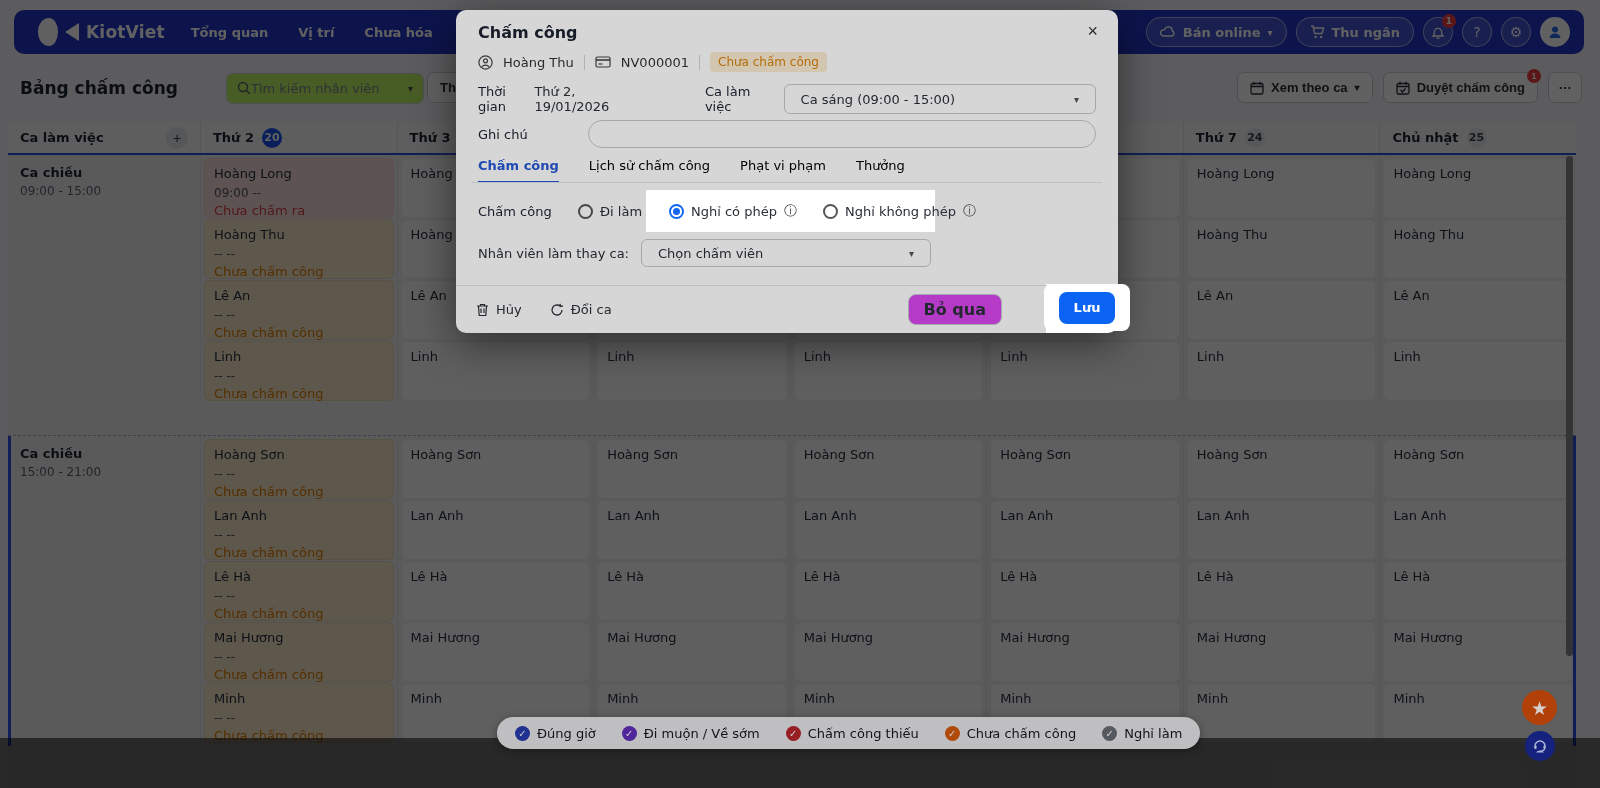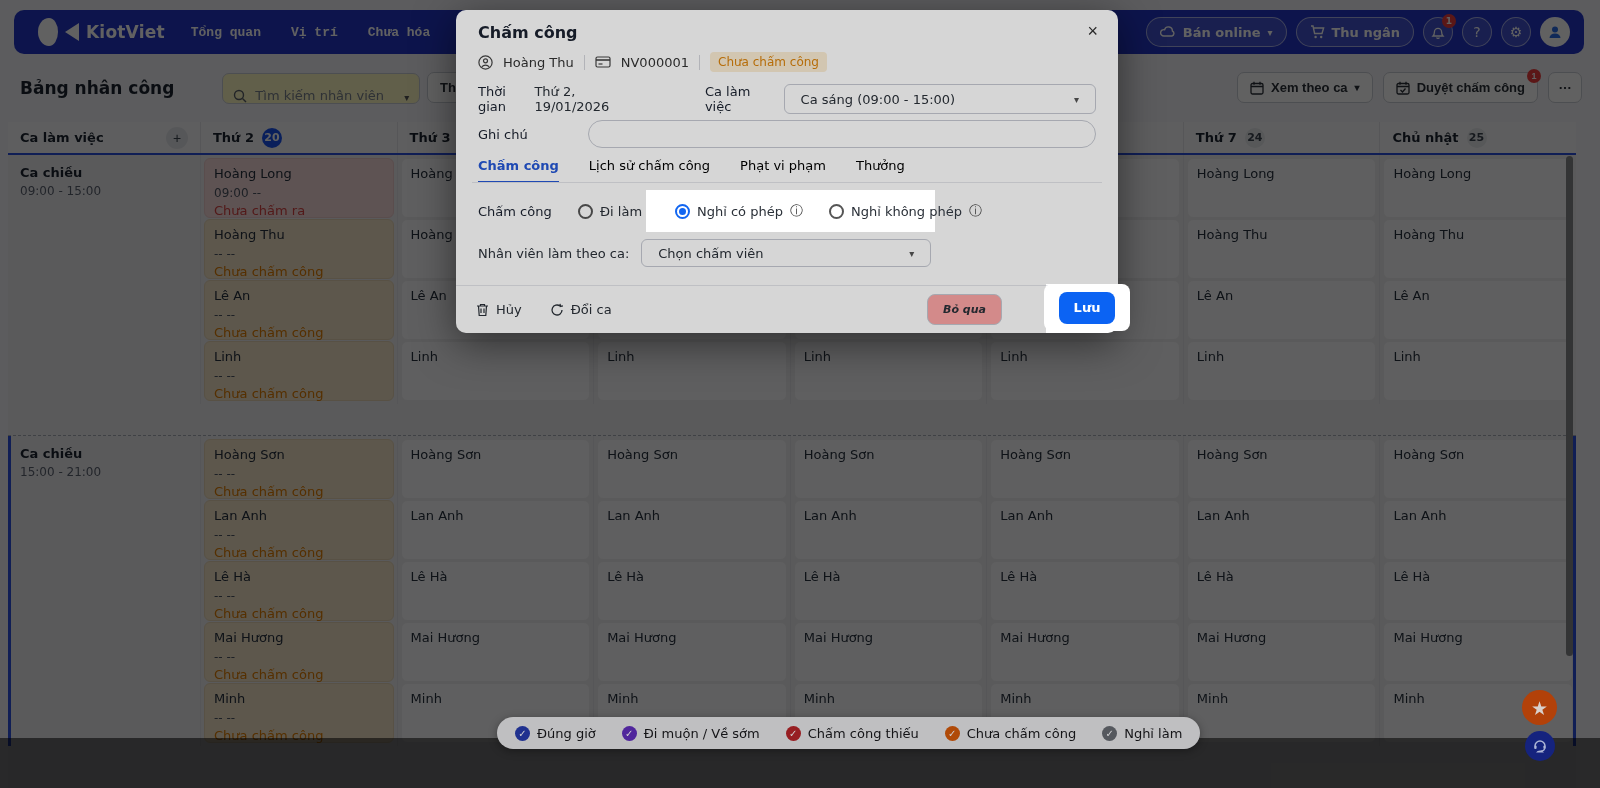--- a/index.html
+++ b/index.html
@@ -5,33 +5,33 @@
   * { margin:0; padding:0; box-sizing:border-box; }
   html,body { width:1600px; height:788px; overflow:hidden; }
   body { font-family:"DejaVu Sans","Liberation Sans",sans-serif; background:#f1f2f6; position:relative; color:#222; }
 
   
   .navbar { position:absolute; left:14px; top:10px; width:1570px; height:44px; background:#2336c8; border-radius:10px; display:flex; align-items:center; padding:0 14px; z-index:1; }
   .logo { display:flex; align-items:center; gap:7px; margin:0 26px 0 10px; }
   .logo-lens { width:20px; height:28px; background:#fff; border-radius:55% 45% 45% 55% / 50%; }
   .logo-tri { width:0; height:0; border-top:9px solid transparent; border-bottom:9px solid transparent; border-right:14px solid #fff; }
   .logo-text { color:#fff; font-size:17px; font-weight:bold; letter-spacing:.2px; }
-  .nav-items { display:flex; gap:30px;font-family:Liberation Mono, monospace; }
+  .nav-items { display:flex; gap:30px; }
   .nav-item { color:#fff; font-size:13px; font-weight:600; cursor:pointer; white-space:nowrap; }
   .nav-right { margin-left:auto; display:flex; align-items:center; gap:9px; }
   .nav-pill { display:flex; align-items:center; gap:7px; height:30px; padding:0 13px; border:1px solid rgba(255,255,255,.55); background:rgba(255,255,255,.14); border-radius:16px; color:#fff; font-size:13px; font-weight:600; cursor:pointer; }
   .nav-circle { position:relative; width:30px; height:30px; border:1px solid rgba(255,255,255,.55); background:rgba(255,255,255,.14); border-radius:15px; display:flex; align-items:center; justify-content:center; color:#fff; font-size:14px; cursor:pointer; }
   .nav-avatar { width:30px; height:30px; border-radius:50%; background:#fff; display:flex; align-items:center; justify-content:center; cursor:pointer; }
   .badge-dot { position:absolute; top:-4px; right:-4px; min-width:14px; height:14px; border-radius:8px; background:#f03e3e; color:#fff; font-size:9px; font-weight:bold; display:flex; align-items:center; justify-content:center; padding:0 3px; }
   .chev { font-size:10px; }
 
   
   .toolbar { position:absolute; left:0; top:62px; width:1600px; height:52px; display:flex; align-items:center; padding:0 20px; z-index:1; }
   .page-title { font-size:17px; font-weight:bold; color:#1c2430; margin-right:48px; }
-  .search-box { display:flex; align-items:flex-end; gap:8px; width:198px; height:31px; border:1px solid #c9ccd4; border-radius:7px; background:#fef9c3; padding:0 10px; color:#7a818c; font-size:13px; }
+  .search-box { display:flex; align-items:center; gap:0; width:198px; height:31px; border:1px solid #c9ccd4; border-radius:7px; background:#bef264; padding:0 10px; color:#7a818c; font-size:13px; }
   .search-box .chev { margin-left:auto; color:#555; }
   .tb-btn { display:flex; align-items:center; gap:7px; height:31px; padding:0 12px; border:1px solid #c9ccd4; border-radius:7px; background:#fff; color:#2a3038; font-size:13px; font-weight:600; cursor:pointer; white-space:nowrap; }
   .partial-btn { position:absolute; left:427px; top:72px; width:200px; }
   .tb-right { position:absolute; right:18px; top:72px; display:flex; gap:10px; }
   .approve { position:relative; }
   .more-btn { width:34px; justify-content:center; font-weight:bold; }
 
   
   .board { position:absolute; left:8px; top:122px; width:1568px; height:666px; background:#ededf0; overflow:hidden; z-index:0; }
   .thead { display:flex; height:33px; background:#f7f8fa; border-bottom:2px solid #2c50e0; }
@@ -91,25 +91,25 @@
   .m-tab { font-size:13px; color:#000000; padding-bottom:8px; cursor:pointer; white-space:nowrap; }
   .m-tab.active { color:#2558d6; font-weight:600; border-bottom:2.5px solid #2558d6; }
   .m-tabline { position:absolute; left:16px; top:172px; width:630px; height:1px; background:#e4e5ea; }
   .m-radiorow-label { position:absolute; left:22px; top:180px; height:42px; display:flex; align-items:center; }
   .m-radio-dilam { position:absolute; left:122px; top:180px; height:42px; display:flex; align-items:center; }
   .radio-item { display:flex; align-items:center; gap:7px; font-size:13px; color:#2a3038; cursor:pointer; white-space:nowrap; }
   .rdo { width:15px; height:15px; border-radius:50%; border:2px solid #555; background:#fff; }
   .rdo.on { border-color:#1266f1; position:relative; }
   .rdo.on::after { content:""; position:absolute; inset:2px; border-radius:50%; background:#1266f1; }
   .info-ic { font-size:13px; color:#444; }
-  .spotlight-radio { position:absolute; left:190px; top:181px; width:289px; height:40px; background:#fff; border-radius:6px; display:flex; align-items:center; gap:26px; padding:0 29px; z-index:10; }
+  .spotlight-radio { position:absolute; left:190px; top:181px; width:289px; height:40px; background:#fff; border-radius:6px; display:flex; align-items:center; gap:26px; padding:0 23px; z-index:10; }
   .m-thayca { position:absolute; left:22px; top:228px; width:618px; height:30px; display:flex; align-items:center; }
   .m-footer { position:absolute; left:0; top:275px; width:662px; height:48px; border-top:1px solid #e4e5ea; display:flex; align-items:center; padding:0 20px; }
   .foot-act { display:flex; align-items:center; gap:7px; font-size:13px; color:#2a3038; cursor:pointer; }
-  .btn-skip { margin-left:auto; margin-right:96px; height:31px; padding:0 15px; border:1px solid #c6c9d2; border-radius:8px; background:#fca5a5; font-size:11px; font-weight:600; color:#2a3038; cursor:pointer; font-family:inherit;font-style:italic; }
+  .btn-skip { margin-left:auto; margin-right:96px; height:31px; padding:0 15px; border:1px solid #c6c9d2; border-radius:8px; background:#d946ef; font-size:16px; font-weight:600; color:#2a3038; cursor:pointer; font-family:inherit; }
   .spotlight-save { position:absolute; left:588px; top:274px; width:86px; height:47px; background:#fff; border-radius:8px; display:flex; align-items:center; justify-content:center; z-index:10; }
   .btn-save { height:32px; padding:0 15px; border:none; border-radius:8px; background:#0b63f3; color:#fff; font-size:13px; font-weight:bold; cursor:pointer; font-family:inherit; }
   .dim { position:absolute; background:rgba(0,0,0,.16); z-index:5; pointer-events:none; }
   .dim.s1 { left:0; top:0; width:662px; height:180px; border-radius:10px 10px 0 0; }
   .dim.s2 { left:0; top:180px; width:190px; height:42px; }
   .dim.s3 { left:479px; top:180px; width:183px; height:42px; }
   .dim.s4 { left:0; top:222px; width:662px; height:52px; }
   .dim.s5 { left:0; top:274px; width:590px; height:49px; border-radius:0 0 0 10px; }
 
   svg { display:block; }
@@ -162,21 +162,21 @@
     <div class="nav-avatar">
       <svg width="16" height="16" viewBox="0 0 16 16">
           <circle cx="8" cy="5.5" r="3" fill="#2a6de8"></circle>
           <path d="M2.5 14 a5.5 4.5 0 0 1 11 0 Z" fill="#2a6de8"></path>
         </svg>
     </div>
   </div>
 </div>
 
 <div class="toolbar">
-  <div class="page-title">Bảng nhân công</div>
+  <div class="page-title">Bảng chấm công</div>
   <div class="search-box">
     <svg width="14" height="14" viewBox="0 0 14 14">
         <circle cx="6" cy="6" r="4.5" fill="none" stroke="#5a6068" stroke-width="1.4"></circle>
         <path d="M9.5 9.5 L13 13" stroke="#5a6068" stroke-width="1.4"></path>
       </svg>
     <span>Tìm kiếm nhân viên</span>
     <span class="chev">▾</span>
   </div>
 </div>
 <button class="tb-btn partial-btn">
@@ -600,21 +600,21 @@
       <span class="info-ic">ⓘ</span>
     </div>
     <div class="radio-item">
       <span class="rdo"></span>
       <span>Nghỉ không phép</span>
       <span class="info-ic">ⓘ</span>
     </div>
   </div>
 
   <div class="m-thayca">
-    <span class="f-value">Nhân viên làm theo ca:</span>
+    <span class="f-value">Nhân viên làm thay ca:</span>
     <div class="m-select" style="margin-left:12px; width:290px; height:28px">
       <span>Chọn chấm viên</span>
       <span class="chev">▾</span>
     </div>
   </div>
 
   <div class="m-footer">
     <div class="foot-act">
       <svg width="13" height="14" viewBox="0 0 13 14">
           <path d="M1 3 h11 M4.5 3 V1.5 h4 V3 M2.5 3 l.7 9.5 h6.6 l.7-9.5" fill="none" stroke="#2a3038" stroke-width="1.2"></path>

